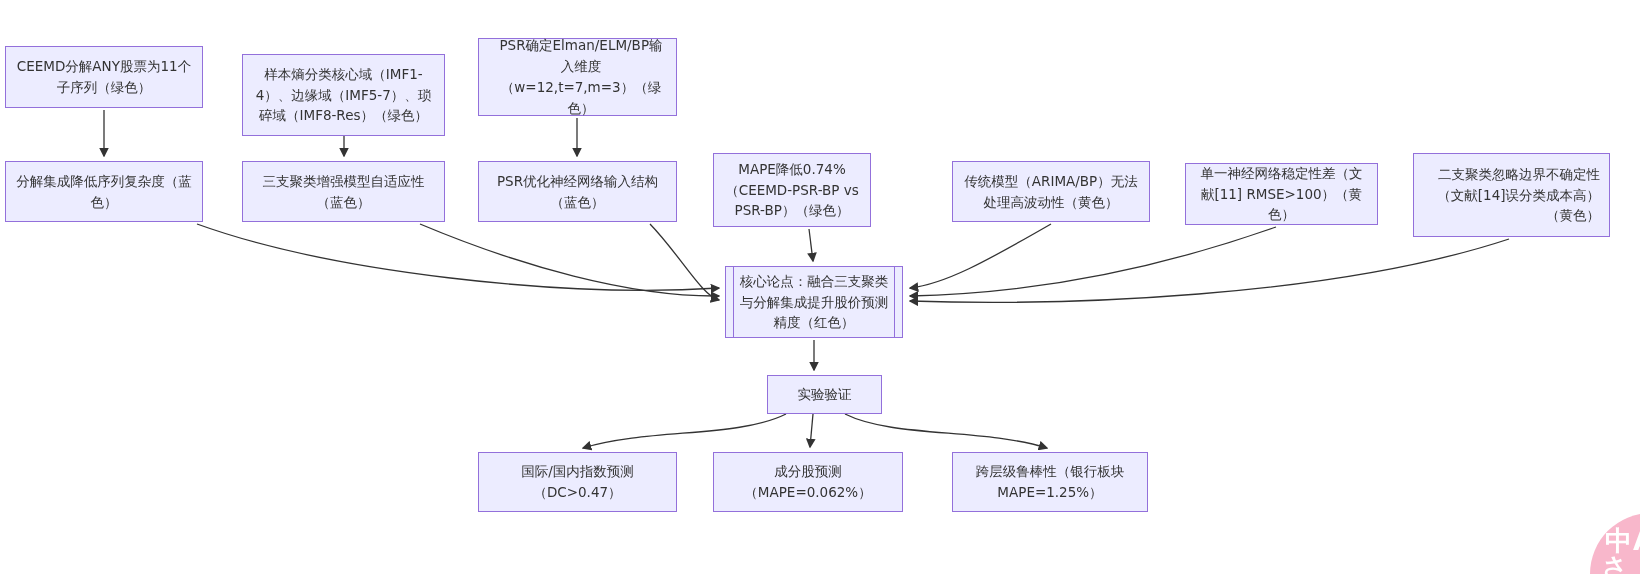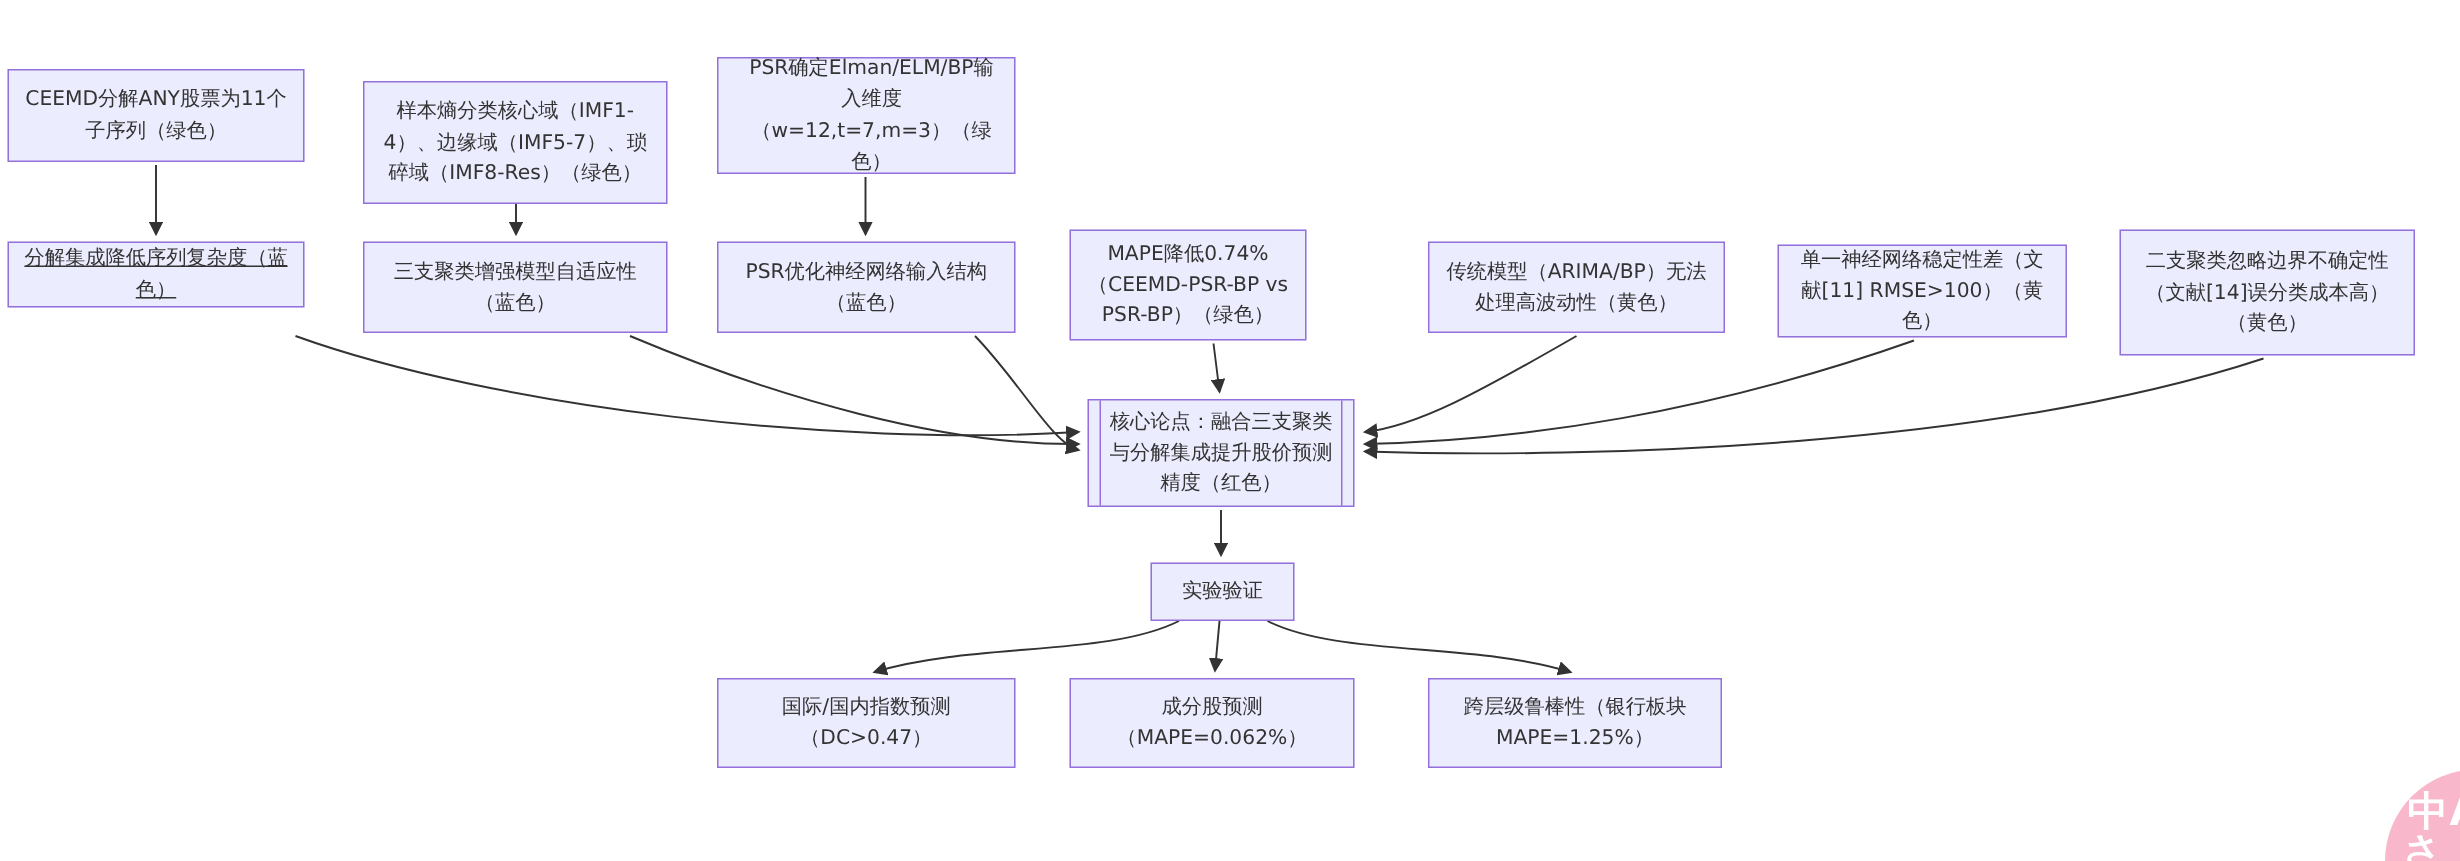--- a/index.html
+++ b/index.html
@@ -89,45 +89,45 @@
   <div id="nodes">
       <div class="node" style="left: 5px; top: 46px; width: 198px; height: 62px;">
         <span>CEEMD分解ANY股票为11个子序列（绿色）</span>
       </div>
       <div class="node" style="left: 242px; top: 38px; width: 203px; height: 82px; margin-top: 16px;">
         <span>样本熵分类核心域（IMF1-4）、边缘域（IMF5-7）、琐碎域（IMF8-Res）（绿色）</span>
       </div>
       <div class="node" style="left: 478px; top: 38px; width: 199px; height: 78px; padding-left: 16px;">
         <span>PSR确定Elman/ELM/BP输入维度（w=12,t=7,m=3）（绿色）</span>
       </div>
-      <div class="node" style="left: 5px; top: 161px; width: 198px; height: 44px; text-decoration: underline;">
+      <div class="node" style="left: 5px; top: 161px; width: 198px; height: 61px;">
         <span>分解集成降低序列复杂度（蓝色）</span>
       </div>
       <div class="node" style="left: 242px; top: 161px; width: 203px; height: 61px;">
         <span>三支聚类增强模型自适应性（蓝色）</span>
       </div>
       <div class="node" style="left: 478px; top: 161px; width: 199px; height: 61px; justify-content: flex-end;">
         <span>PSR优化神经网络输入结构（蓝色）</span>
       </div>
       <div class="node" style="left: 713px; top: 153px; width: 158px; height: 74px;">
         <span>MAPE降低0.74%（CEEMD-PSR-BP vs PSR-BP）（绿色）</span>
       </div>
       <div class="node" style="left: 952px; top: 161px; width: 198px; height: 61px;">
         <span>传统模型（ARIMA/BP）无法处理高波动性（黄色）</span>
       </div>
       <div class="node" style="left: 1185px; top: 163px; width: 193px; height: 62px;">
         <span>单一神经网络稳定性差（文献[11] RMSE&gt;100）（黄色）</span>
       </div>
-      <div class="node" style="left: 1413px; top: 153px; width: 197px; height: 84px;">
+      <div class="node" style="left: 1413px; top: 153px; width: 197px; height: 84px; text-align: right;">
         <span>二支聚类忽略边界不确定性（文献[14]误分类成本高）（黄色）</span>
       </div>
       <div class="node subroutine" style="left: 725px; top: 266px; width: 178px; height: 72px;">
         <span>核心论点：融合三支聚类与分解集成提升股价预测精度（红色）</span>
       </div>
-      <div class="node" style="left: 767px; top: 375px; width: 96px; height: 39px;">
+      <div class="node" style="left: 767px; top: 375px; width: 115px; height: 39px;">
         <span>实验验证</span>
       </div>
       <div class="node" style="left: 478px; top: 452px; width: 199px; height: 60px;">
         <span>国际/国内指数预测（DC&gt;0.47）</span>
       </div>
       <div class="node" style="left: 713px; top: 452px; width: 190px; height: 60px;">
         <span>成分股预测（MAPE=0.062%）</span>
       </div>
       <div class="node" style="left: 952px; top: 452px; width: 196px; height: 60px;">
         <span>跨层级鲁棒性（银行板块MAPE=1.25%）</span>

